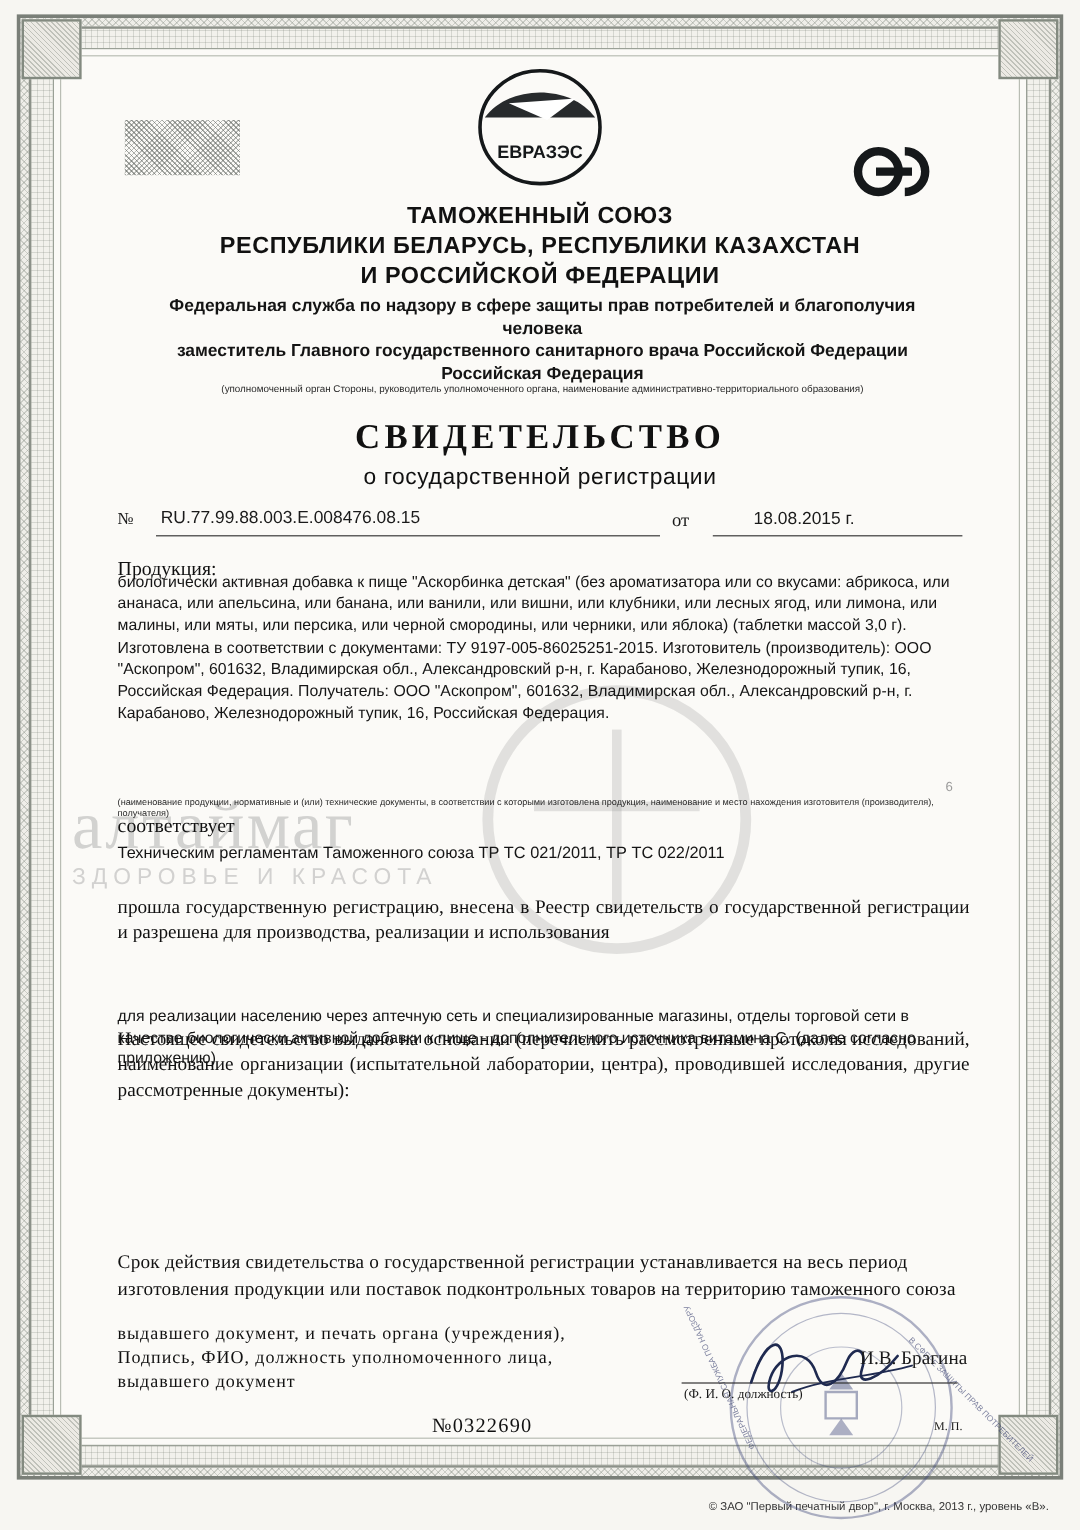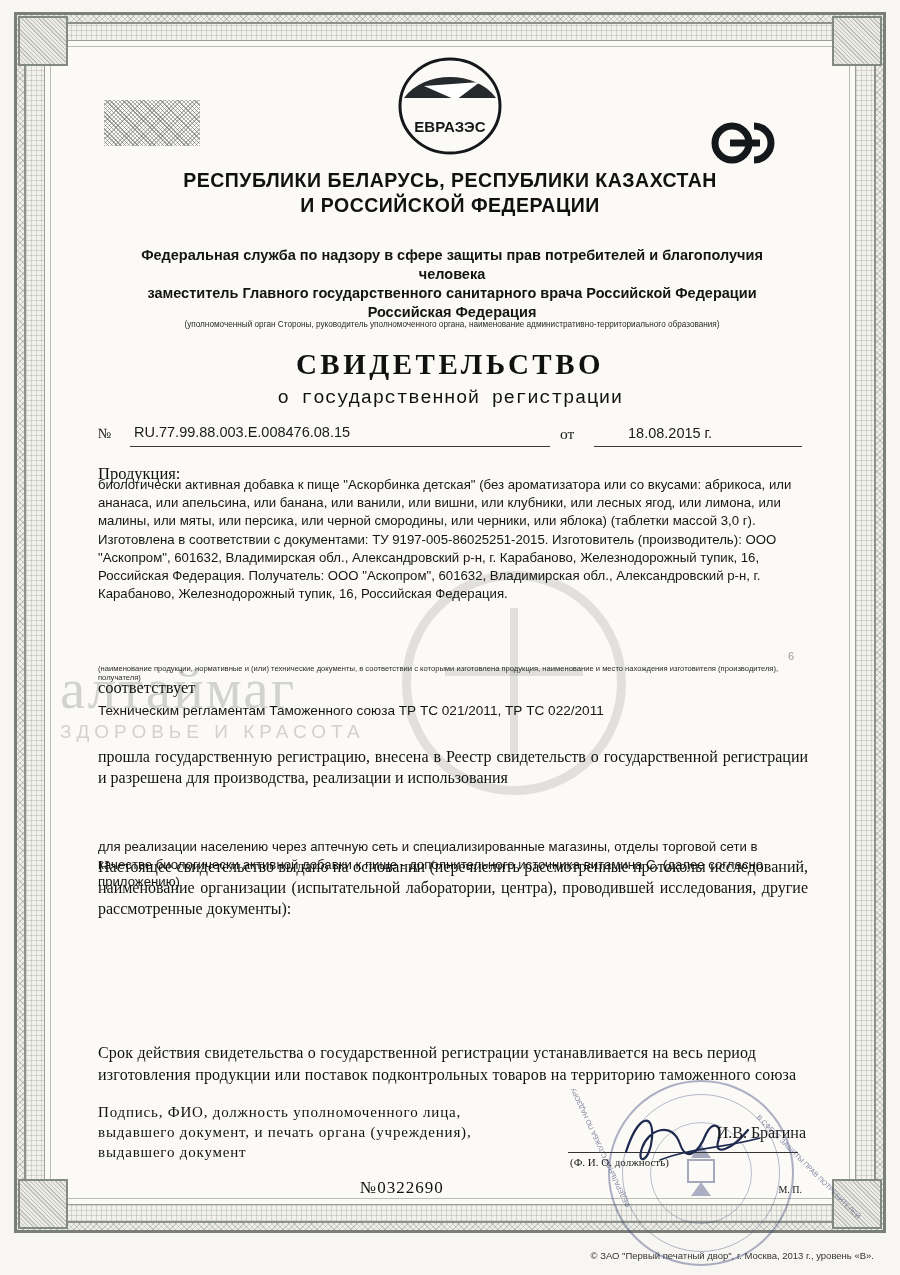--- a/index.html
+++ b/index.html
@@ -181,21 +181,21 @@
     z-index: 5;
   }
   .cert-title .svid {
     font-family: "Liberation Serif", serif;
     font-weight: bold;
     font-size: 29px;
     letter-spacing: 3.5px;
     color: #111;
   }
   .cert-title .about {
-    font-family: Liberation Mono, monospace;
+    font-family: Liberation Sans, sans-serif;
     font-size: 19px;
     letter-spacing: .5px;
     margin-top: 6px;
     color: #111;
   }
 
   .numrow {
     position: absolute;
     left: 38px; right: 38px; top: 368px;
     font-family: "Liberation Serif", serif;
@@ -405,20 +405,21 @@
 
     <div class="logo-ce">
       <svg viewBox="0 0 96 50" width="96" height="50">
         <path d="M40 8 a17 17 0 1 0 0 34 a17 17 0 1 0 0 -34" fill="none" stroke="#15181a" stroke-width="7"></path>
         <path d="M62 8 a17 17 0 1 1 0 34" fill="none" stroke="#15181a" stroke-width="7"></path>
         <path d="M38 25 h30" stroke="#15181a" stroke-width="7"></path>
       </svg>
     </div>
 
     <div class="title-block">
+      <div class="t-main">ТАМОЖЕННЫЙ СОЮЗ</div>
       <div class="t-main">РЕСПУБЛИКИ БЕЛАРУСЬ, РЕСПУБЛИКИ КАЗАХСТАН</div>
       <div class="t-main">И РОССИЙСКОЙ ФЕДЕРАЦИИ</div>
     </div>
 
     <div class="authority">
       <div>Федеральная служба по надзору в сфере защиты прав потребителей и благополучия человека</div>
       <div>заместитель Главного государственного санитарного врача Российской Федерации</div>
       <div>Российская Федерация</div>
     </div>
 
@@ -446,22 +447,22 @@
     <div class="sec-label sootv">соответствует</div>
     <div class="body-text sootv-text">Техническим регламентам Таможенного союза ТР ТС 021/2011, ТР ТС 022/2011</div>
 
     <div class="para-serif p-reg">прошла государственную регистрацию, внесена в Реестр свидетельств о государственной регистрации и разрешена для производства, реализации и использования</div>
     <div class="body-text sale-text">для реализации населению через аптечную сеть и специализированные магазины, отделы торговой сети в качестве биологически активной добавки к пище - дополнительного источника витамина С. (далее согласно приложению)</div>
     <div class="para-serif p-reg2">Настоящее свидетельство выдано на основании (перечислить рассмотренные протоколы исследований, наименование организации (испытательной лаборатории, центра), проводившей исследования, другие рассмотренные документы):</div>
 
     <div class="p-term">Срок действия свидетельства о государственной регистрации устанавливается на весь период изготовления продукции или поставок подконтрольных товаров на территорию таможенного союза</div>
 
     <div class="sign-block">
+      <div>выдавшего документ, и печать органа (учреждения),</div>
       <div>Подпись, ФИО, должность уполномоченного лица,</div>
-      <div>выдавшего документ, и печать органа (учреждения),</div>
       <div>выдавшего документ</div>
     </div>
 
     <div class="stamp">
       <div class="stamp-text">
         <span style="transform:rotate(-115deg) translate(0,-84px);">ФЕДЕРАЛЬНАЯ СЛУЖБА ПО НАДЗОРУ</span>
         <span style="transform:rotate(45deg) translate(0,-84px);">В СФЕРЕ ЗАЩИТЫ ПРАВ ПОТРЕБИТЕЛЕЙ</span>
       </div>
       <svg viewBox="0 0 182 182" width="182" height="182" style="position:absolute;left:0;top:0;">
         <path d="M91 62 l10 14 h-20 z" fill="rgba(60,70,120,.6)"></path>

